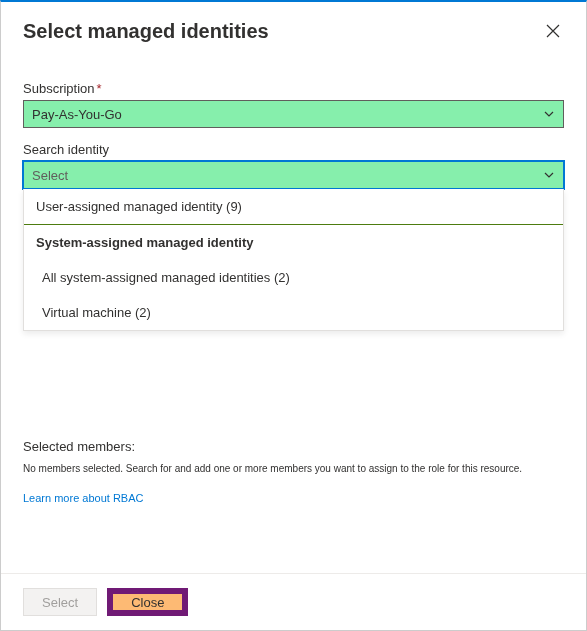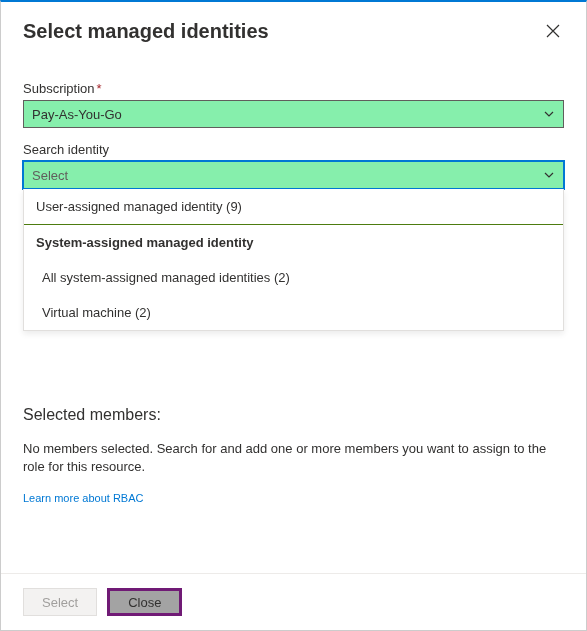--- a/index.html
+++ b/index.html
@@ -88,26 +88,26 @@
       font-size: 13px;
       font-weight: 600;
       color: #323130;
       border-top: 1px solid #4d7c0f;
     }
     .selected-block {
       margin-top: auto;
       padding-bottom: 12px;
     }
     .sel-label {
-      font-size: 16px;
+      font-size: 13px;
       color: #323130;
-      margin-bottom: 16px;
+      margin-bottom: 8px;
     }
     .sel-msg {
-      font-size: 13px;
+      font-size: 10px;
       color: #323130;
       line-height: 1.4;
     }
     .link {
       color: #0078d4;
       font-size: 11px;
       margin-top: 16px;
       display: inline-block;
       cursor: pointer;
     }
@@ -115,22 +115,22 @@
     .footer {
       border-top: 1px solid #edebe9;
       padding: 14px 22px;
       display: flex;
       gap: 10px;
     }
     .btn {
       height: 28px;
       padding: 0 18px;
       font-size: 13px;
-      border: 3px solid #701a75;
-      background: #a3a3a3;
+      border: 6px solid #701a75;
+      background: #fdba74;
       cursor: pointer;
       color: #323130;
     }
     .btn.disabled {
       border: 1px solid #e1dfdd;
       background: #f3f2f1;
       color: #a19f9d;
       cursor: default;
     }
   </style>

